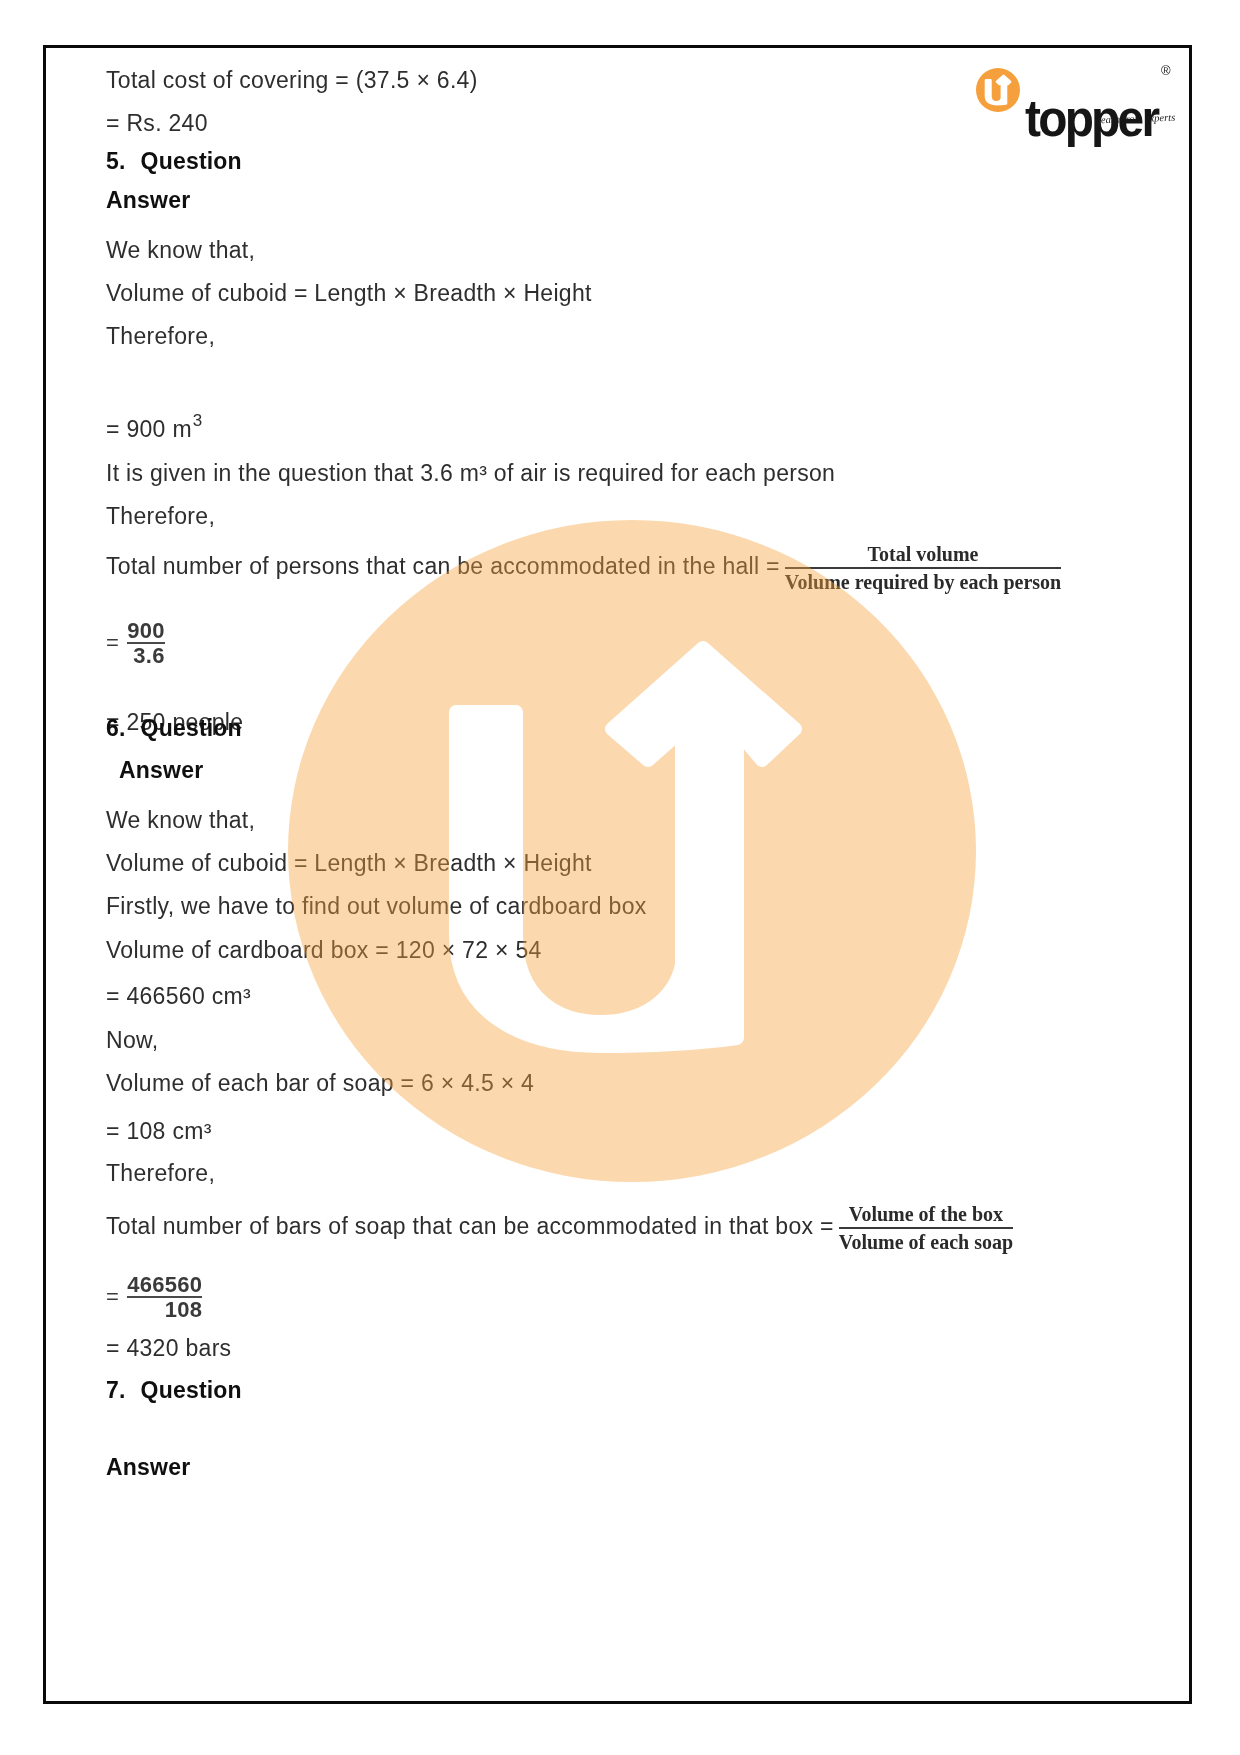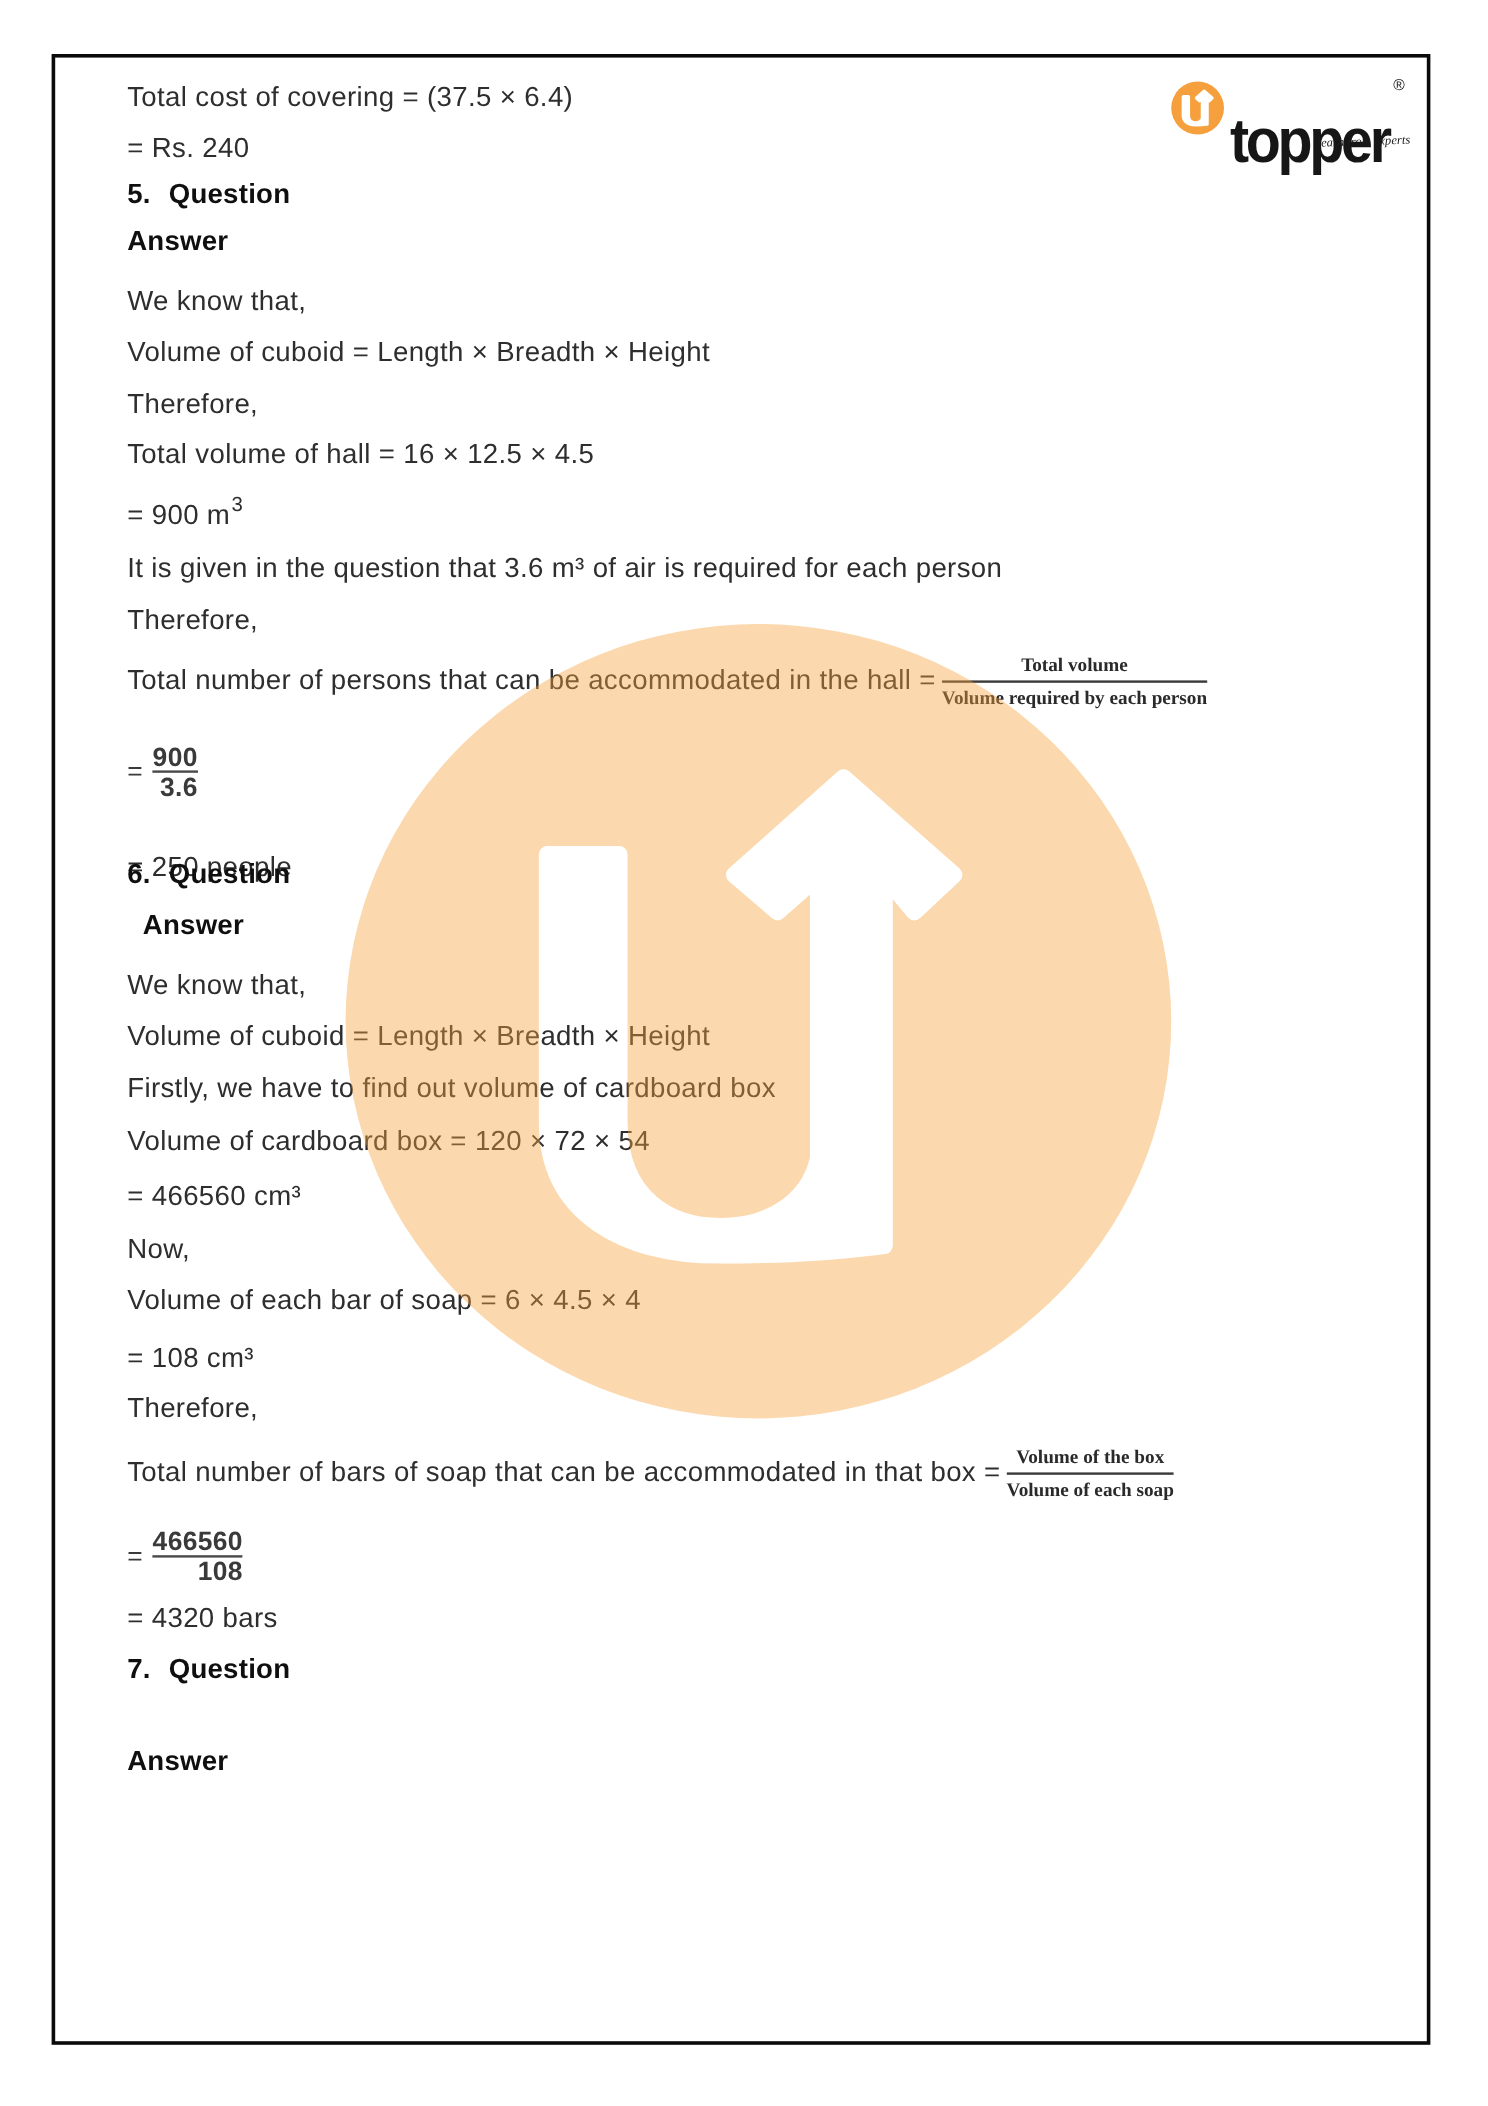--- a/index.html
+++ b/index.html
@@ -10,21 +10,21 @@
   .ln{position:absolute;left:70px;font-size:23px;color:#2e2e2e;letter-spacing:.3px;
       white-space:nowrap;line-height:28px;margin-left:36px;}
   .b{font-weight:bold;color:#0f0f0f;letter-spacing:.2px;}
   .qnum{display:inline-block;margin-right:15px;}
   .indent{left:83px;}
   .supline .sup{font-size:17px;vertical-align:super;position:relative;top:-2px;margin-left:1px;}
   
   .fracline{display:flex;align-items:flex-end;height:56px;}
   .fracline .eqtext{line-height:56px;}
   .frac{display:inline-flex;flex-direction:column;align-items:center;
-        font-family:"Liberation Serif",serif;font-size:16px;font-weight:600;color:#2a2a2a;
+        font-family:"Liberation Serif",serif;font-size:20px;font-weight:600;color:#2a2a2a;
         line-height:23px;margin-left:5px;letter-spacing:0;}
   .frac .bar{align-self:stretch;height:0;border-top:2px solid #3a3a3a;margin:1px 0 2px 0;}
   
   .sfracline{display:flex;align-items:center;height:52px;}
   .sfracline .eq{font-size:22px;color:#3a3a3a;margin-right:8px;}
   .sfrac{display:inline-flex;flex-direction:column;align-items:flex-end;font-size:22px;
          font-weight:600;color:#3a3a3a;line-height:21px;letter-spacing:.3px;}
   .sfrac .bar{align-self:stretch;height:0;border-top:2px solid #4a4a4a;margin:1px 0;}
   
   .watermark{position:absolute;left:0;top:0;z-index:5;pointer-events:none;}
@@ -50,21 +50,20 @@
     <div class="ln" style="top:109px">= Rs. 240</div>
 
     <div class="ln b" style="top:147px">
       <span class="qnum">5.</span><span>Question</span>
     </div>
     <div class="ln b" style="top:186px">Answer</div>
 
     <div class="ln" style="top:236px">We know that,</div>
     <div class="ln" style="top:279px">Volume of cuboid = Length × Breadth × Height</div>
     <div class="ln" style="top:322px">Therefore,</div>
-    <div class="ln" style="top:364px">Total volume of hall = 16 × 12.5 × 4.5</div>
 
     <div class="ln supline" style="top:409px">
       <span>= 900 m</span><span class="sup">3</span>
     </div>
 
     <div class="ln" style="top:459px">It is given in the question that 3.6 m³ of air is required for each person</div>
     <div class="ln" style="top:502px">Therefore,</div>
 
     <div class="ln fracline" style="top:538px">
       <span class="eqtext">Total number of persons that can be accommodated in the hall =</span>

